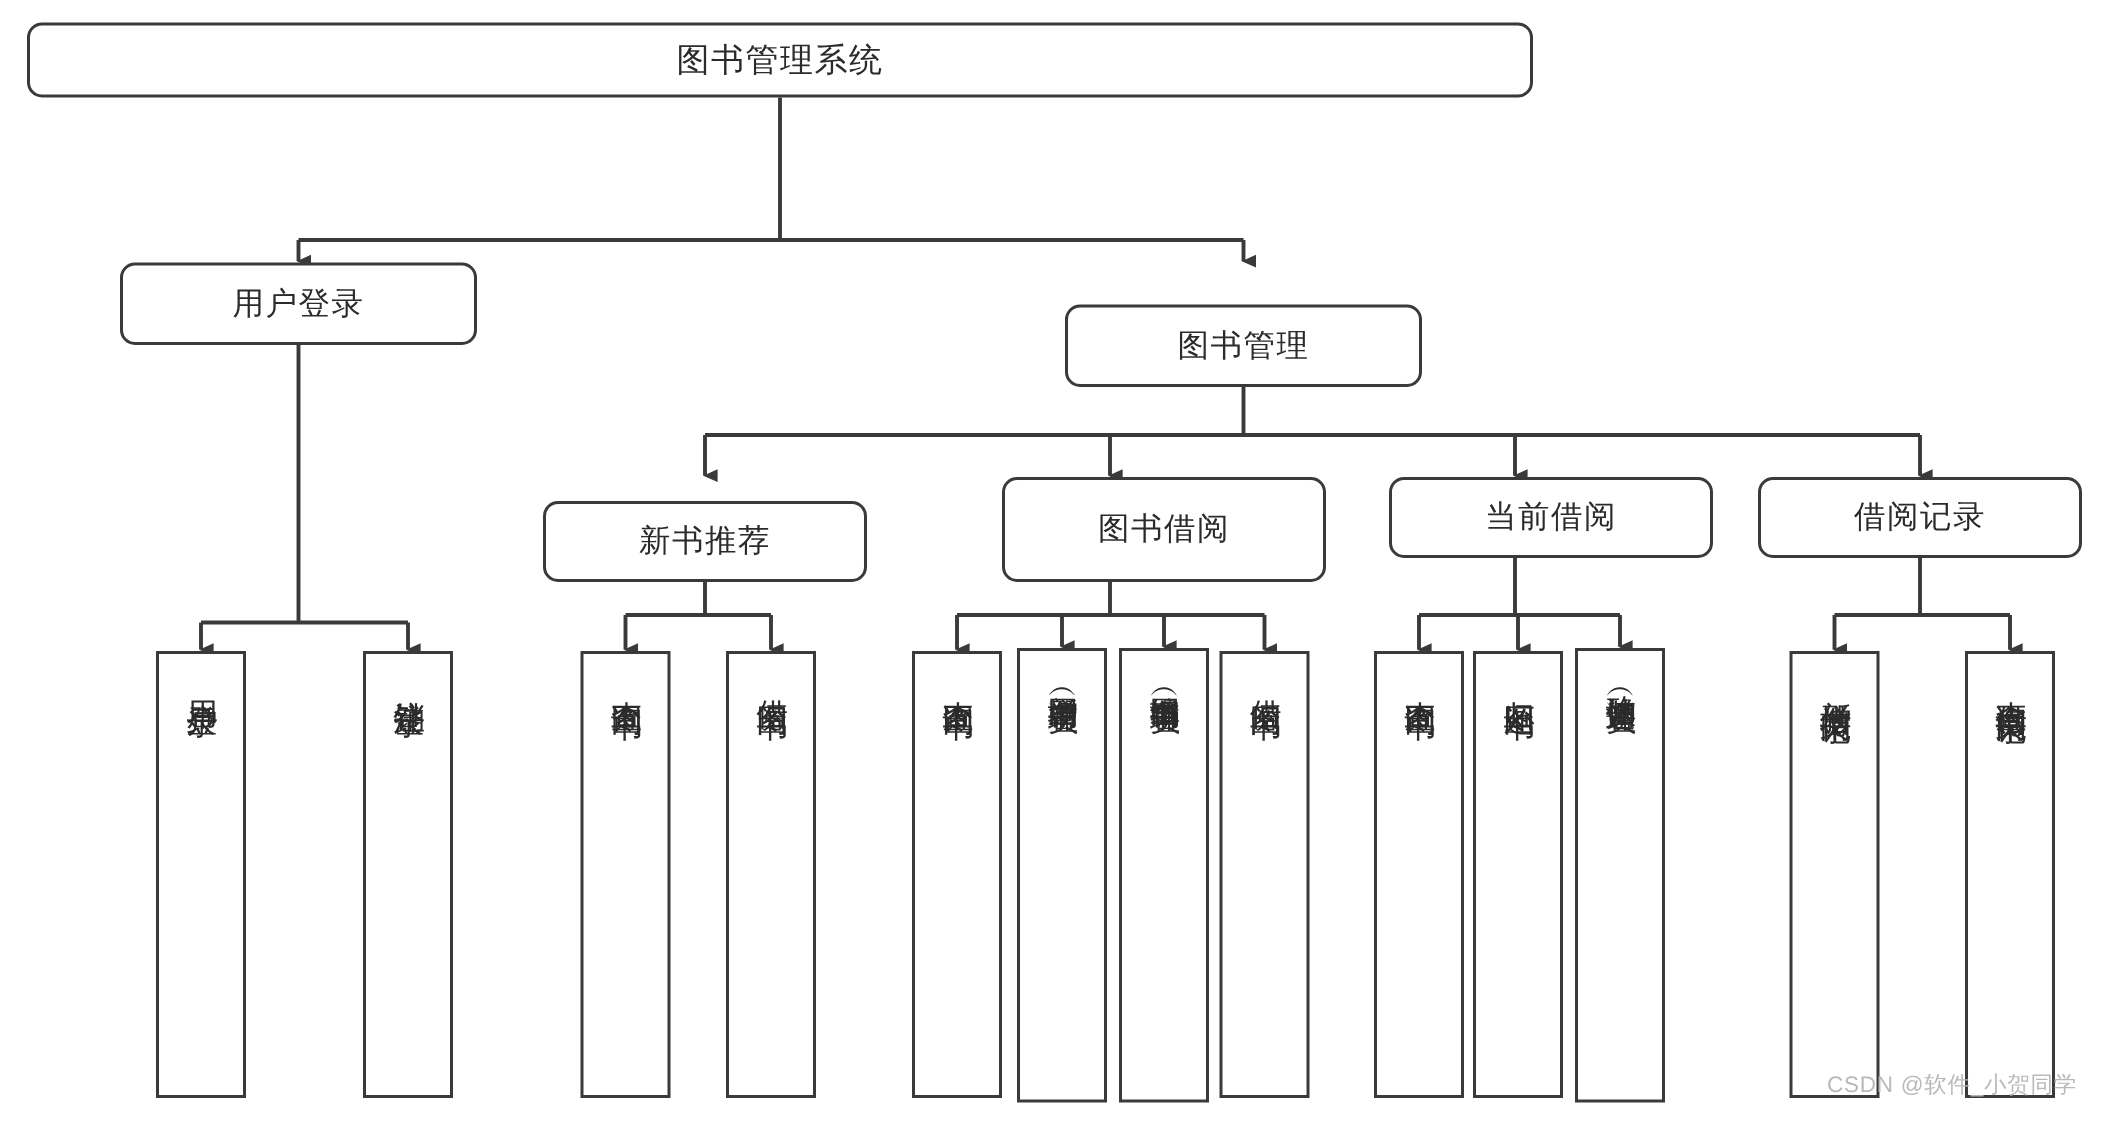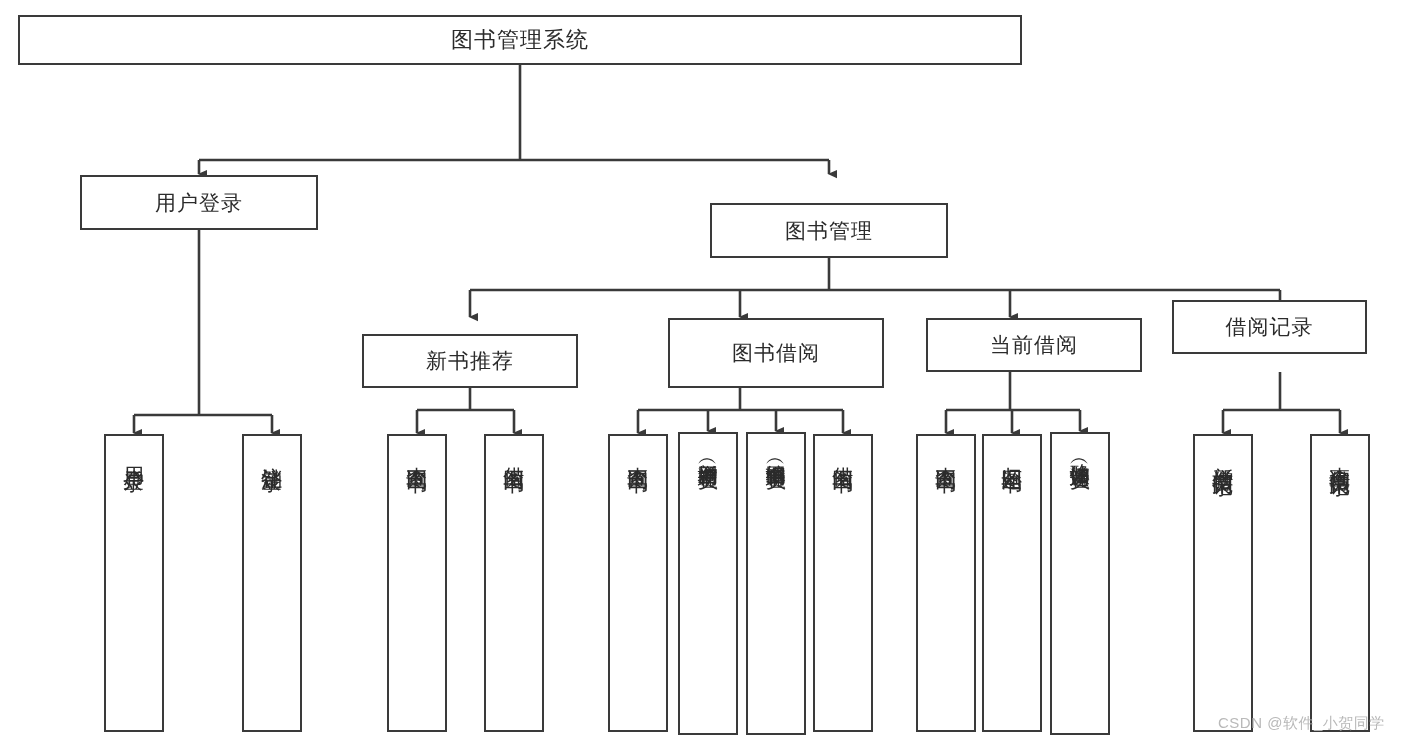--- a/index.html
+++ b/index.html
@@ -32,20 +32,21 @@
     background: #ffffff;
     display: flex;
     align-items: center;
     justify-content: center;
     color: #2b2b2b;
   }
   .node.horiz {
     font-size: 21px;
     letter-spacing: 1px;
     line-height: 1.1;
+    border-radius: 10px;
   }
   .node.root {
     font-size: 22px;
   }
   .node.vert {
     align-items: flex-start;
     justify-content: center;
     padding-top: 14px;
   }
   .vlabel {
@@ -132,21 +133,21 @@
       </div>
       <div class="node horiz lvl2" style="left: 362px; top: 334px; width: 216px; height: 54px;">
         <span>新书推荐</span>
       </div>
       <div class="node horiz lvl2" style="left: 668px; top: 318px; width: 216px; height: 70px;">
         <span>图书借阅</span>
       </div>
       <div class="node horiz lvl2" style="left: 926px; top: 318px; width: 216px; height: 54px;">
         <span>当前借阅</span>
       </div>
-      <div class="node horiz lvl2" style="left: 1172px; top: 300px; width: 195px; height: 54px;">
+      <div class="node horiz lvl2" style="left: 1172px; top: 318px; width: 216px; height: 54px;">
         <span>借阅记录</span>
       </div>
       <div class="node vert leaf" style="left: 104px; top: 434px; width: 60px; height: 298px;">
         <span class="vlabel">用户登录</span>
       </div>
       <div class="node vert leaf" style="left: 242px; top: 434px; width: 60px; height: 298px;">
         <span class="vlabel">注销登录</span>
       </div>
       <div class="node vert leaf" style="left: 387px; top: 434px; width: 60px; height: 298px;">
         <span class="vlabel">查询图书</span>

